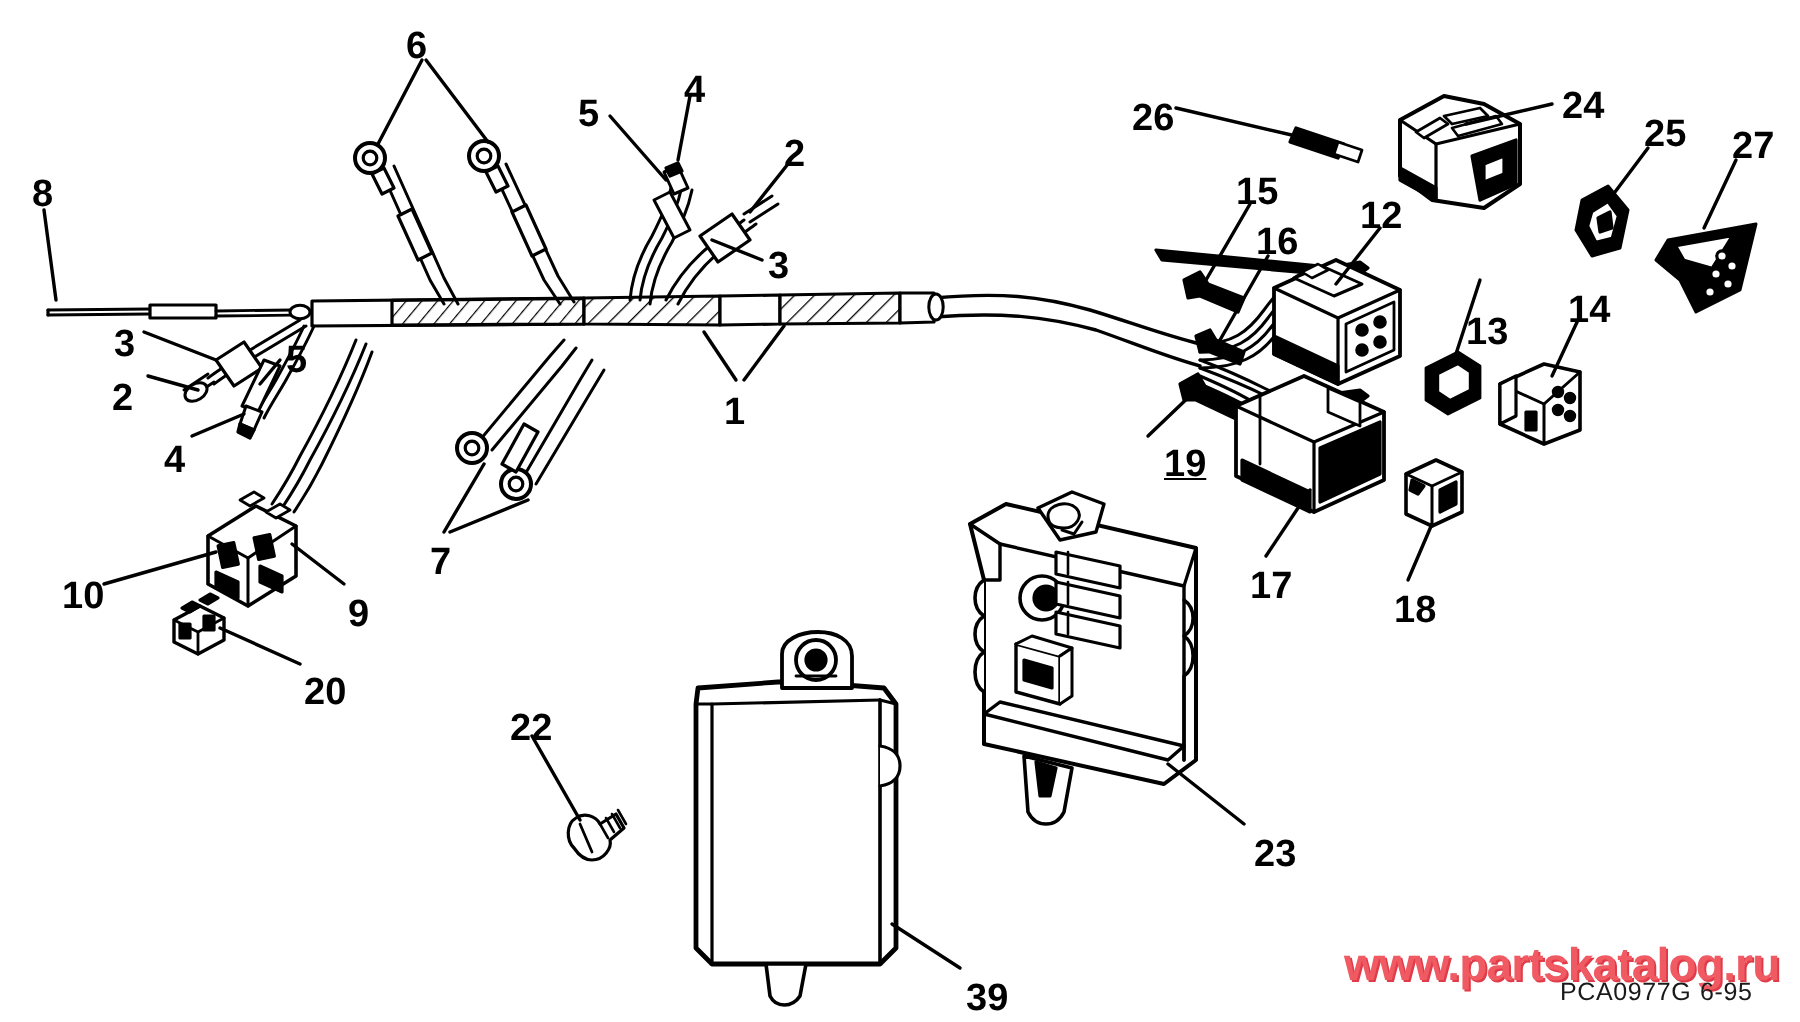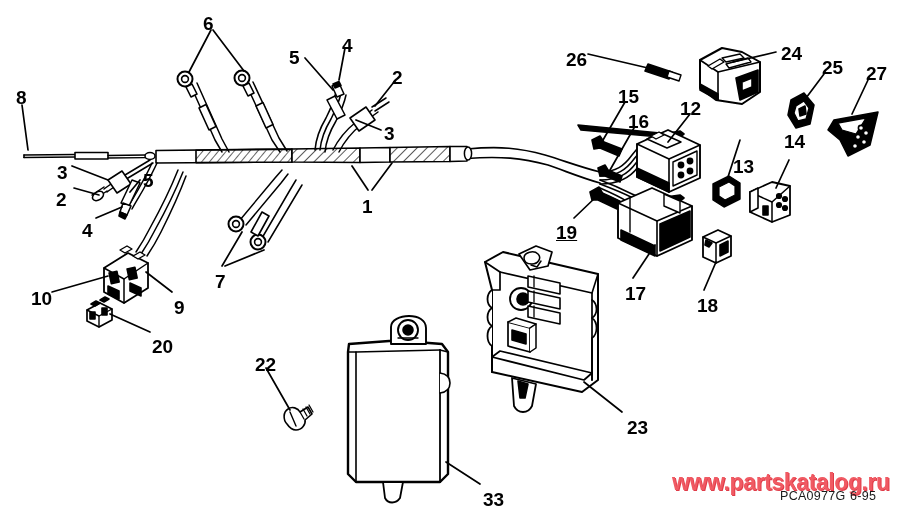--- a/index.html
+++ b/index.html
@@ -447,28 +447,28 @@
   <div class="callout-label" style="left:82px;top:221px;">4</div>
   <div class="callout-label" style="left:289px;top:48px;">5</div>
   <div class="callout-label" style="left:143px;top:171px;">5</div>
   <div class="callout-label" style="left:203px;top:14px;">6</div>
   <div class="callout-label" style="left:215px;top:272px;">7</div>
   <div class="callout-label" style="left:16px;top:88px;">8</div>
   <div class="callout-label" style="left:174px;top:298px;">9</div>
   <div class="callout-label" style="left:31px;top:289px;">10</div>
   <div class="callout-label" style="left:680px;top:99px;">12</div>
   <div class="callout-label" style="left:733px;top:124px;margin-top:33px;">13</div>
-  <div class="callout-label" style="left:784px;top:132px;text-align:right;">14</div>
+  <div class="callout-label" style="left:784px;top:146px;text-align:right;">14</div>
   <div class="callout-label" style="left:618px;top:87px;">15</div>
   <div class="callout-label" style="left:628px;top:112px;text-align:right;">16</div>
   <div class="callout-label" style="left:625px;top:284px;">17</div>
   <div class="callout-label" style="left:697px;top:296px;">18</div>
-  <div class="callout-label" style="left:556px;top:223px;text-decoration:underline;">19</div>
+  <div class="callout-label" style="left:582px;top:223px;text-decoration:underline;">19</div>
   <div class="callout-label" style="left:152px;top:337px;text-align:center;">20</div>
-  <div class="callout-label" style="left:483px;top:490px;">33</div>
+  <div class="callout-label" style="left:483px;top:490px;">39</div>
   <div class="callout-label" style="left:255px;top:355px;">22</div>
   <div class="callout-label" style="left:627px;top:418px;">23</div>
   <div class="callout-label" style="left:781px;top:44px;">24</div>
   <div class="callout-label" style="left:822px;top:58px;">25</div>
   <div class="callout-label" style="left:566px;top:50px;">26</div>
   <div class="callout-label" style="left:866px;top:64px;">27</div>
 
   <div class="watermark wm-red" style="left:672px;top:469px;">www.partskatalog.ru</div>
 
   <div class="code-text" style="left:780px;top:489px;">PCA0977G</div>

